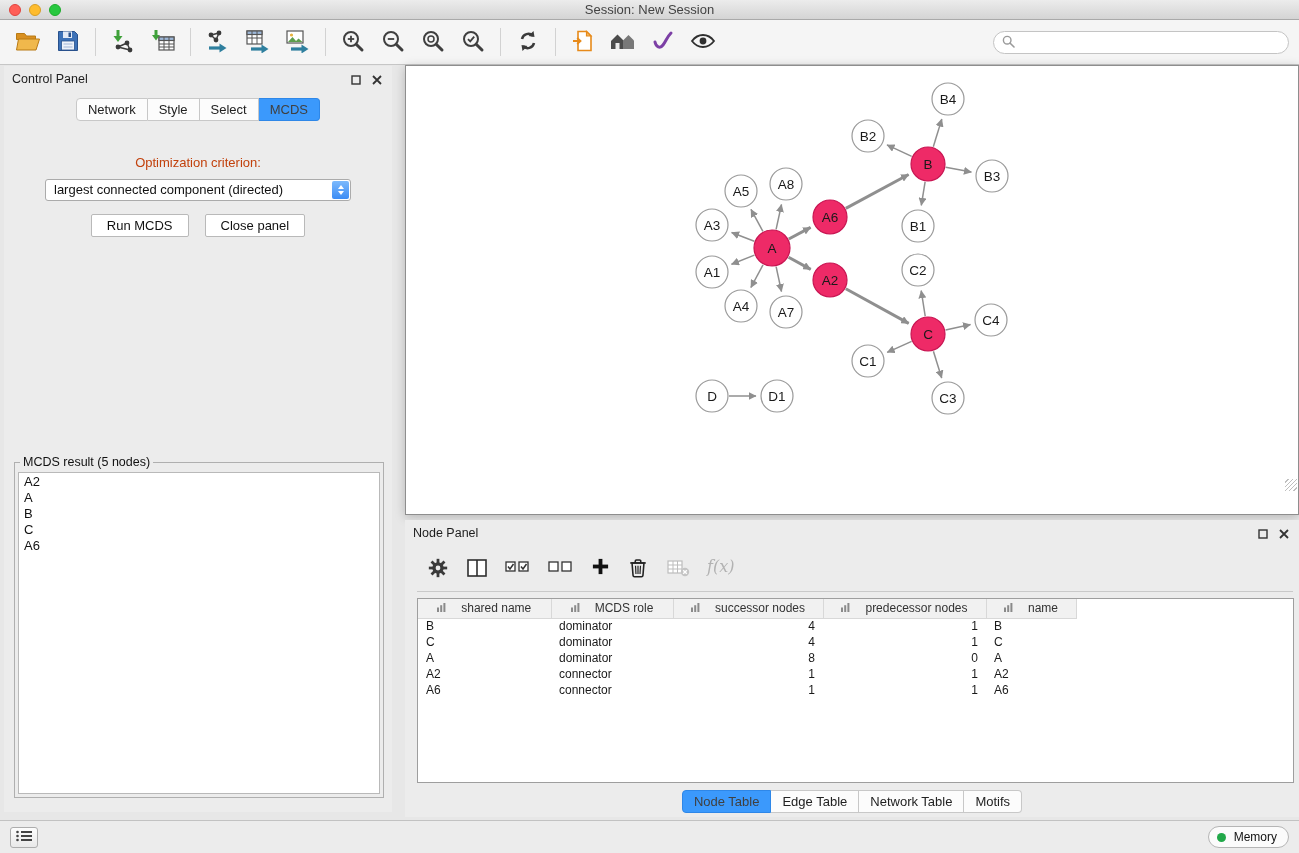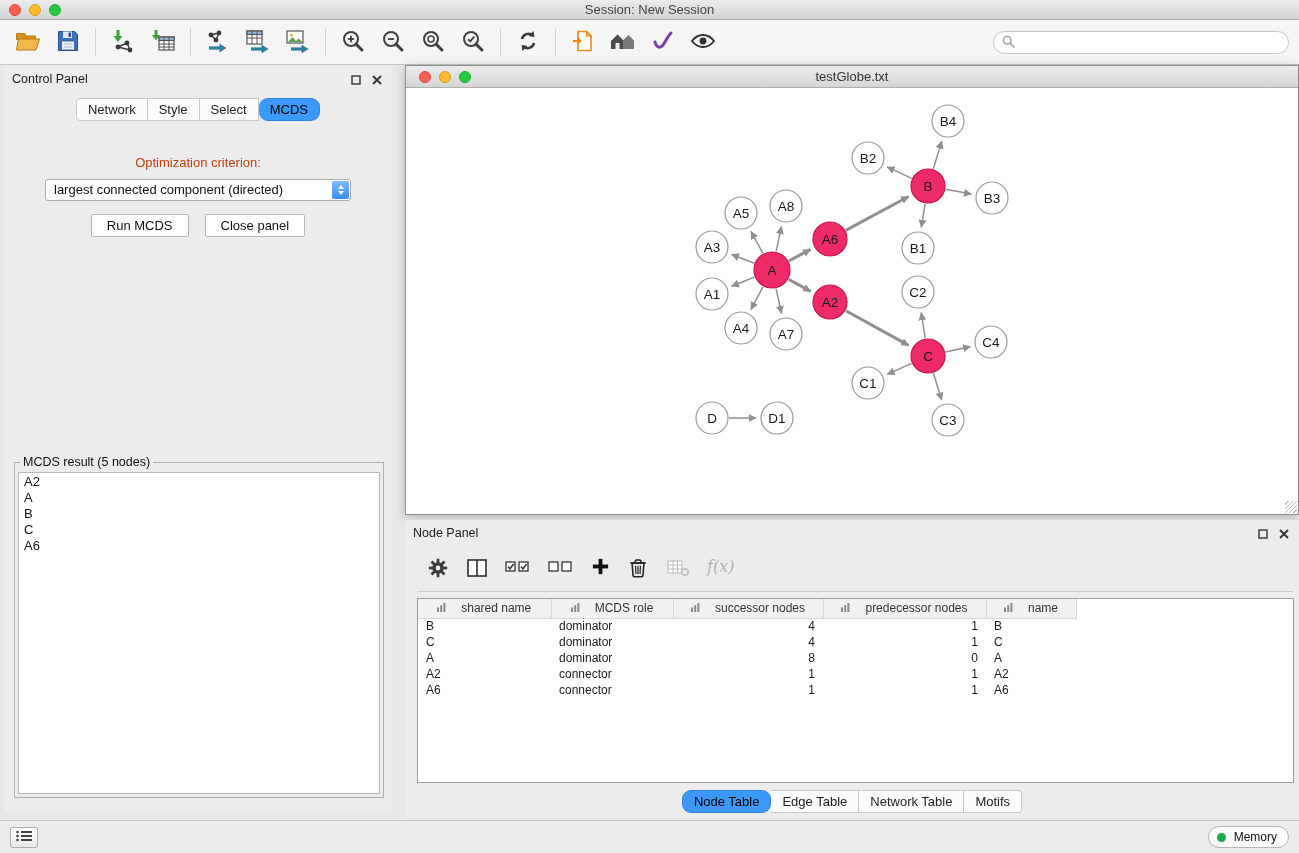--- a/index.html
+++ b/index.html
@@ -28,21 +28,21 @@
   
   #control-panel { position:absolute; left:4px; top:66px; width:388px; height:746px; background:#ECECEC; }
   .panel-header { position:relative; height:26px; }
   .panel-header .ptitle { position:absolute; left:8px; top:6px; font-size:12.5px; color:#1d1d1d; }
   .panel-controls { position:absolute; right:10px; top:7px; display:flex; gap:11px; align-items:center; }
 
   .tabs-row { display:flex; justify-content:center; margin-top:6px; }
   .tab { font-size:13px; padding:3px 11px; background:#FCFCFC; border:1px solid #C8C8C8; border-left:none; color:#222; white-space:nowrap; }
   .tab:first-child { border-left:1px solid #C8C8C8; border-radius:4px 0 0 4px; }
   .tab:last-child { border-radius:0 4px 4px 0; }
-  .tab.active { background:#3B99FC; border-color:#2E87E8; color:#000000;border-radius:9px; }
+  .tab.active { background:#3B99FC; border-color:#2E87E8; color:#404040; }
 
   .opt-label { text-align:center; margin-top:34px; font-size:13px; color:#c2410c; }
   .combo { position:relative; width:306px; height:22px; margin:9px auto 0; background:#fff;
     border:1px solid #ABABAB; border-radius:3px; font-size:13px; line-height:20px; padding-left:8px; color:#111; }
   .stepper { position:absolute; right:1px; top:1px; bottom:1px; width:17px;
     background:linear-gradient(#7CB9FC,#3C8CF5); border-radius:2px; display:flex; flex-direction:column;
     align-items:center; justify-content:center; gap:2px; }
   .stepper .up { width:0; height:0; border-left:3.5px solid transparent; border-right:3.5px solid transparent; border-bottom:4px solid #fff; }
   .stepper .down { width:0; height:0; border-left:3.5px solid transparent; border-right:3.5px solid transparent; border-top:4px solid #fff; }
 
@@ -293,28 +293,20 @@
         <div>A2</div>
         <div>A</div>
         <div>B</div>
         <div>C</div>
         <div>A6</div>
       </div>
   </fieldset>
 </div>
 
 <div id="network-window">
-  <div class="nw-titlebar">
-    <div class="traffic">
-      <span class="tl red"></span>
-      <span class="tl yellow"></span>
-      <span class="tl green"></span>
-    </div>
-    <div class="nw-title">testGlobe.txt</div>
-  </div>
   <div class="nw-content">
     <svg id="network-svg" width="892" height="426" viewBox="0 0 892 426">
       <defs>
         <marker id="arrowhead" markerWidth="9" markerHeight="8" refX="7.5" refY="4" orient="auto" markerUnits="userSpaceOnUse">
           <path d="M0,0 L8,4 L0,8 z" fill="#8F8F8F"></path>
         </marker>
       </defs>
     <line x1="356.9" y1="165.3" x2="345.0" y2="143.4" stroke="#8F8F8F" stroke-width="1.5" marker-end="url(#arrowhead)"></line>
         <line x1="370.1" y1="163.4" x2="375.5" y2="138.5" stroke="#8F8F8F" stroke-width="1.5" marker-end="url(#arrowhead)"></line>
         <line x1="348.3" y1="175.2" x2="325.6" y2="166.5" stroke="#8F8F8F" stroke-width="1.5" marker-end="url(#arrowhead)"></line>

